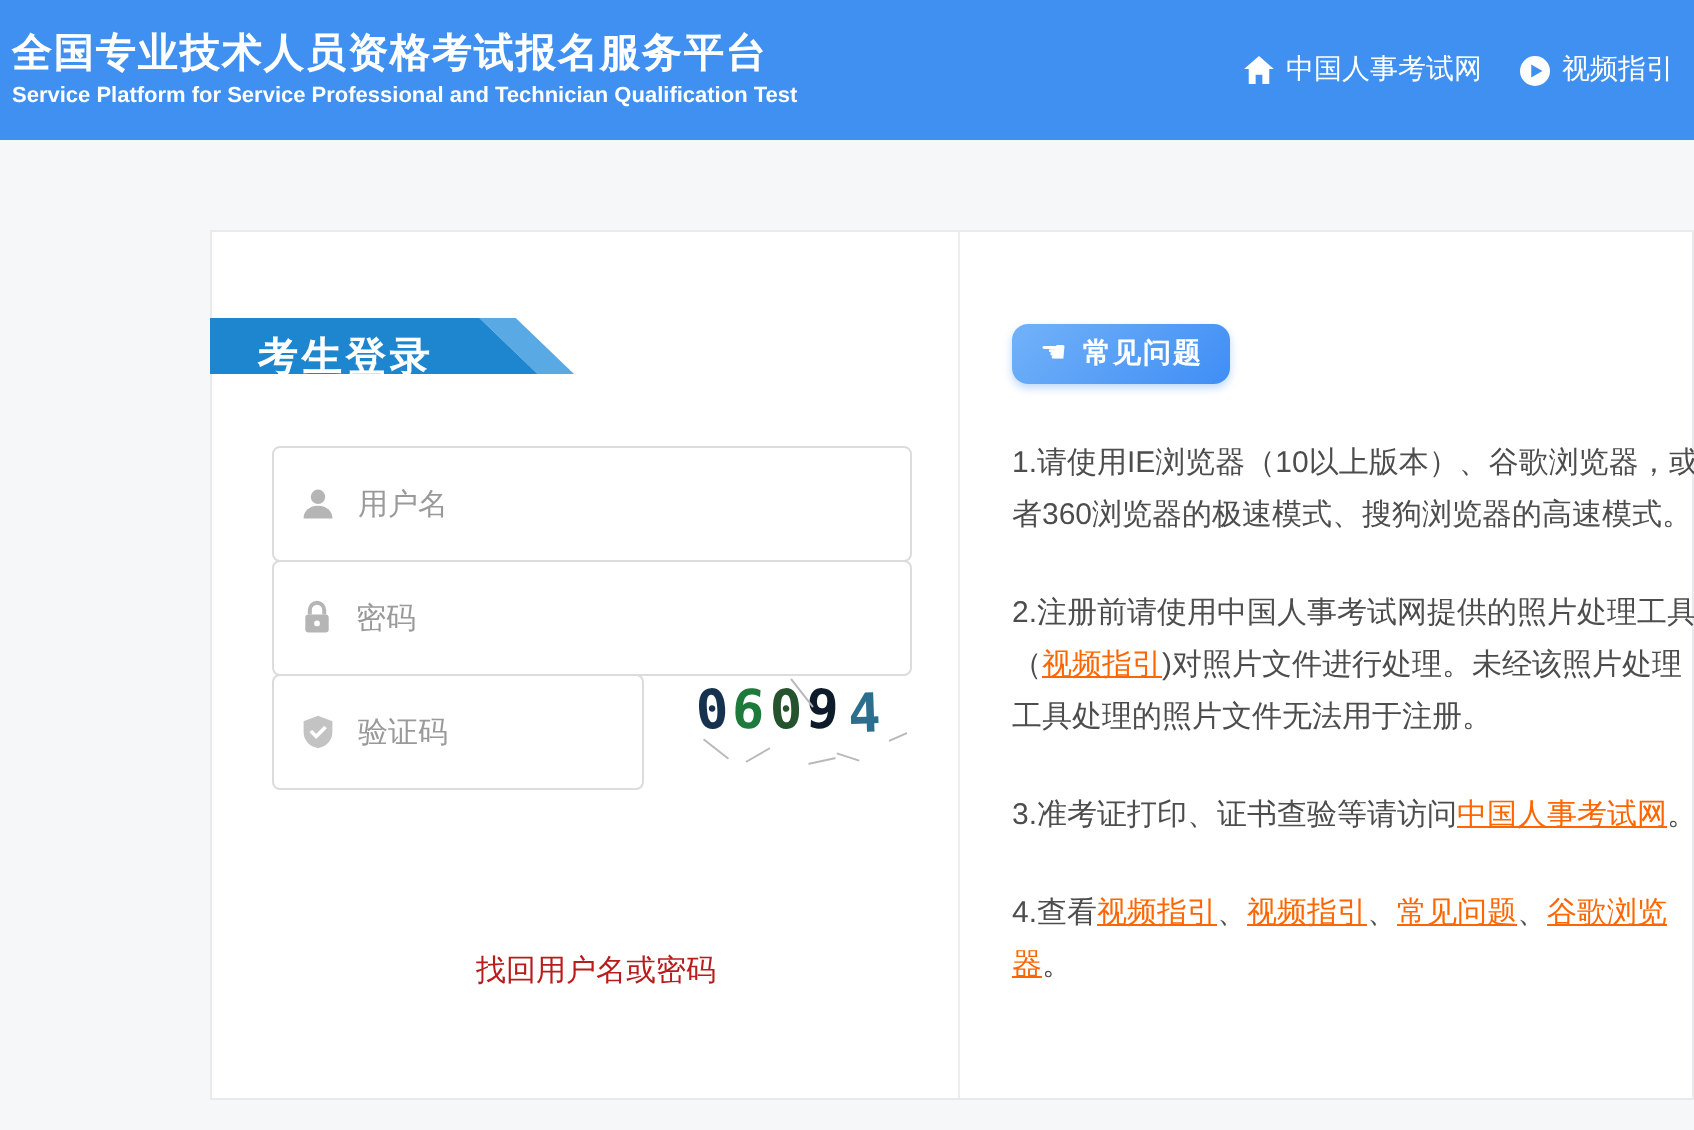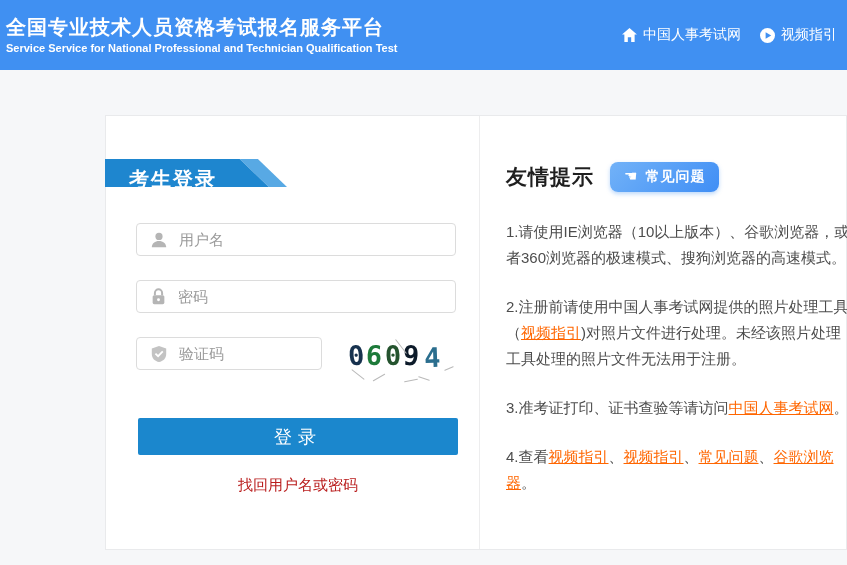--- a/index.html
+++ b/index.html
@@ -41,21 +41,21 @@
   }
   .ribbon-main {
     position:absolute; inset:0; background:#1e86cf; color:#fff;
     clip-path:polygon(0 0, 74% 0, 90% 100%, 0 100%);
     font-size:20px; font-weight:bold; letter-spacing:2px;
     line-height:40px; padding-left:24px;
   }
 
   
   .field {
-    position:absolute; left:30px; width:320px; height:33px;
+    position:absolute; left:30px; width:320px; height:58px;
     border:1px solid #dcdcdc; border-radius:4px; background:#fff;
     display:flex; align-items:center; padding-left:13px; gap:11px;
   }
   .field input {
     border:none; outline:none; flex:1; font-size:15px; color:#333;
     font-family:inherit; background:transparent; height:100%;
   }
   .field input::placeholder { color:#9a9a9a; }
   .f-user { top:107px; }
   .f-pass { top:164px; }
@@ -108,21 +108,21 @@
   .hand-icon { font-family:"DejaVu Sans",sans-serif; font-size:15px; transform:translateY(-1px); }
   .tip { font-size:15px; line-height:26px; color:#4d4d4d; margin-bottom:23px; }
   .tip-link { color:#ff6600; text-decoration:underline; cursor:pointer; }
 </style>
 </head>
 <body>
 
 <div class="header">
   <div class="header-titles">
     <div class="header-title">全国专业技术人员资格考试报名服务平台</div>
-    <div class="header-subtitle">Service Service for National Professional and Technician Qualification Test</div>
+    <div class="header-subtitle">Service Platform for Service Professional and Technician Qualification Test</div>
   </div>
   <div class="header-nav">
     <a>
       <span class="hicon">
         <svg width="15" height="14" viewBox="0 0 16 15">
             <path d="M8 0 L16 7 H13.5 V15 H9.8 V10 H6.2 V15 H2.5 V7 H0 Z" fill="#fff"></path>
           </svg>
       </span>
       <span>中国人事考试网</span>
     </a>
@@ -180,26 +180,24 @@
   <div class="captcha-box">
     <div class="captcha-digits"><span class="cd0">0</span><span class="cd1">6</span><span class="cd2">0</span><span class="cd3">9</span><span class="cd4">4</span></div>
     <div class="noise n1"></div>
     <div class="noise n2"></div>
     <div class="noise n3"></div>
     <div class="noise n4"></div>
     <div class="noise n5"></div>
     <div class="noise n6"></div>
   </div>
 
-  <button class="login-btn">登录</button>
   <a class="forgot">找回用户名或密码</a>
 
   <div class="tips">
     <div class="tips-head">
-      <span class="tips-title">友情提示</span>
       <button class="faq-btn">
         <span class="hand-icon">☚</span>
         <span>常见问题</span>
       </button>
     </div>
 
     <p class="tip"><span>1.请使用IE浏览器（10以上版本）、谷歌浏览器，或者360浏览器的极速模式、搜狗浏览器的高速模式。</span></p>
 
     <p class="tip"><span>2.注册前请使用中国人事考试网提供的照片处理工具（</span><span class="tip-link">视频指引</span><span>)对照片文件进行处理。未经该照片处理工具处理的照片文件无法用于注册。</span></p>
 

